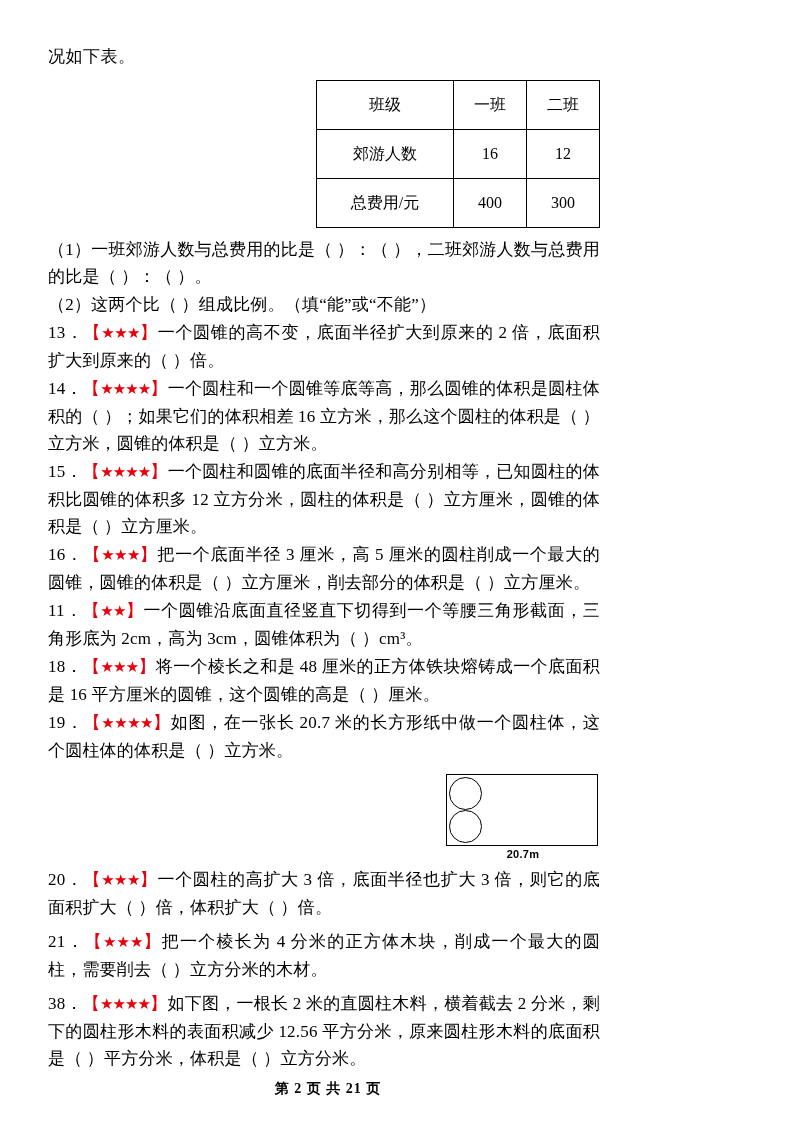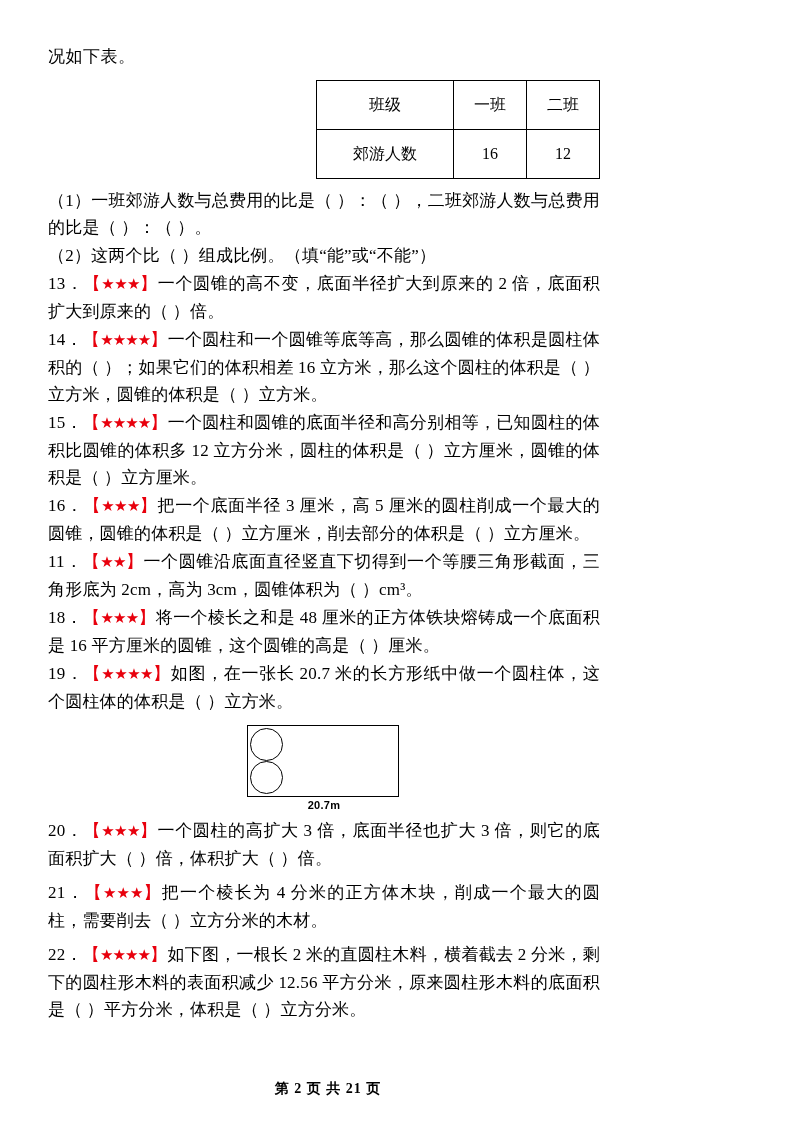--- a/index.html
+++ b/index.html
@@ -69,21 +69,21 @@
     letter-spacing: -1px;
     font-size: 15px;
   }
   .brk {
     color: #e8000d;
     font-size: 17px;
   }
   
   .figure-wrap {
     display: flex;
-    justify-content: center;
+    justify-content: flex-end;
     margin: 10px 0 6px 0;
   }
   .figure {
     position: relative;
     width: 154px;
   }
   .rect {
     width: 152px;
     height: 72px;
     border: 1px solid #000;
@@ -135,20 +135,25 @@
           <tr>
         <td class="label">班级</td>
         <td class="val">一班</td>
         <td class="val">二班</td>
       </tr>
       <tr>
         <td class="label">郊游人数</td>
         <td class="val">16</td>
         <td class="val">12</td>
       </tr>
+      <tr>
+        <td class="label">总费用/元</td>
+        <td class="val">400</td>
+        <td class="val">300</td>
+      </tr>
     </tbody>
       </table>
   </div>
 
   <p class="q">
     <span>（1）一班郊游人数与总费用的比是（                 ）：（                 ），二班郊游人数与总费用的比是（                 ）：（                 ）。</span>
   </p>
 
   <p class="q">
     <span>（2）这两个比（                 ）组成比例。（填“能”或“不能”）</span>
@@ -198,17 +203,17 @@
 
   <div class="spacer-sm"></div>
 
   <p class="q">
     <span class="num">21．</span><span class="brk">【</span><span class="stars">★★★</span><span class="brk">】</span><span>把一个棱长为 4 分米的正方体木块，削成一个最大的圆柱，需要削去（                 ）立方分米的木材。</span>
   </p>
 
   <div class="spacer-sm"></div>
 
   <p class="q">
-    <span class="num">22．</span><span class="brk">【</span><span class="stars">★★★★</span><span class="brk">】</span><span>如下图，一根长 2 米的直圆柱木料，横着截去 2 分米，剩下的圆柱形木料的表面积减少 12.56 平方分米，原来圆柱形木料的底面积是（                 ）平方分米，体积是（                 ）立方分米。</span>
+    <span class="num">38．</span><span class="brk">【</span><span class="stars">★★★★</span><span class="brk">】</span><span>如下图，一根长 2 米的直圆柱木料，横着截去 2 分米，剩下的圆柱形木料的表面积减少 12.56 平方分米，原来圆柱形木料的底面积是（                 ）平方分米，体积是（                 ）立方分米。</span>
   </p>
 
   <div class="footer">第 2 页 共 21 页</div>
 </div>
 
 </body></html>

